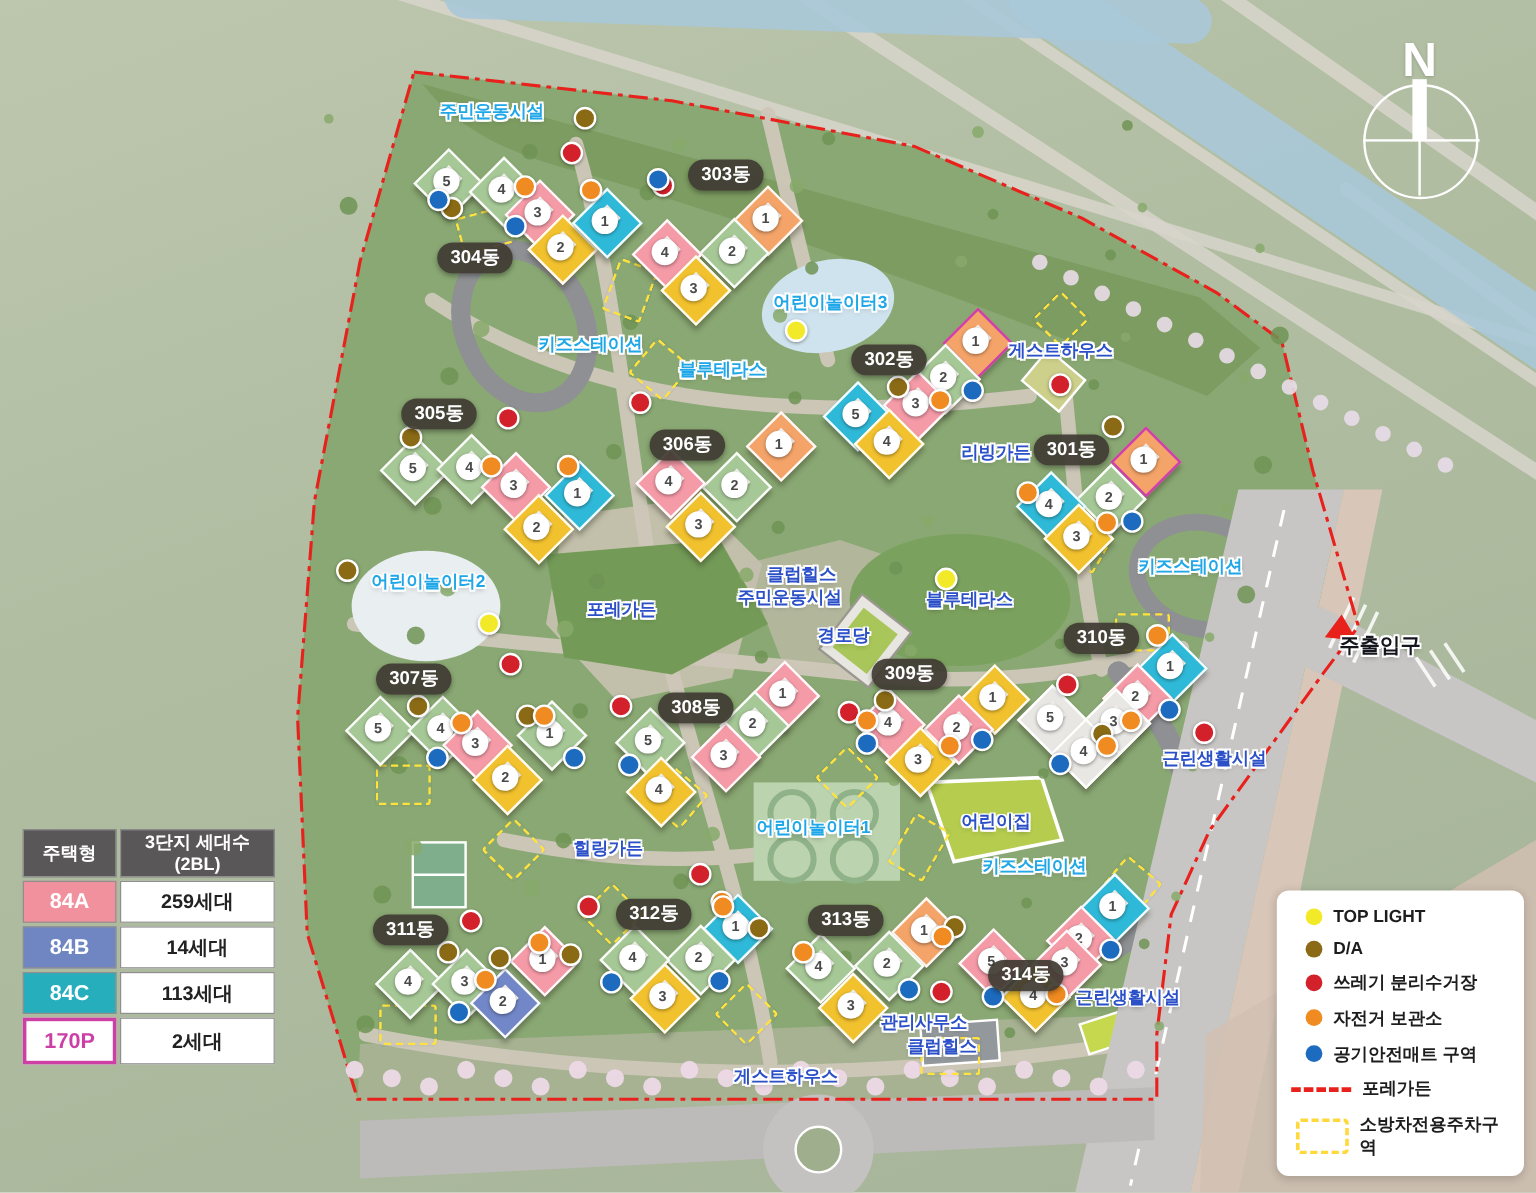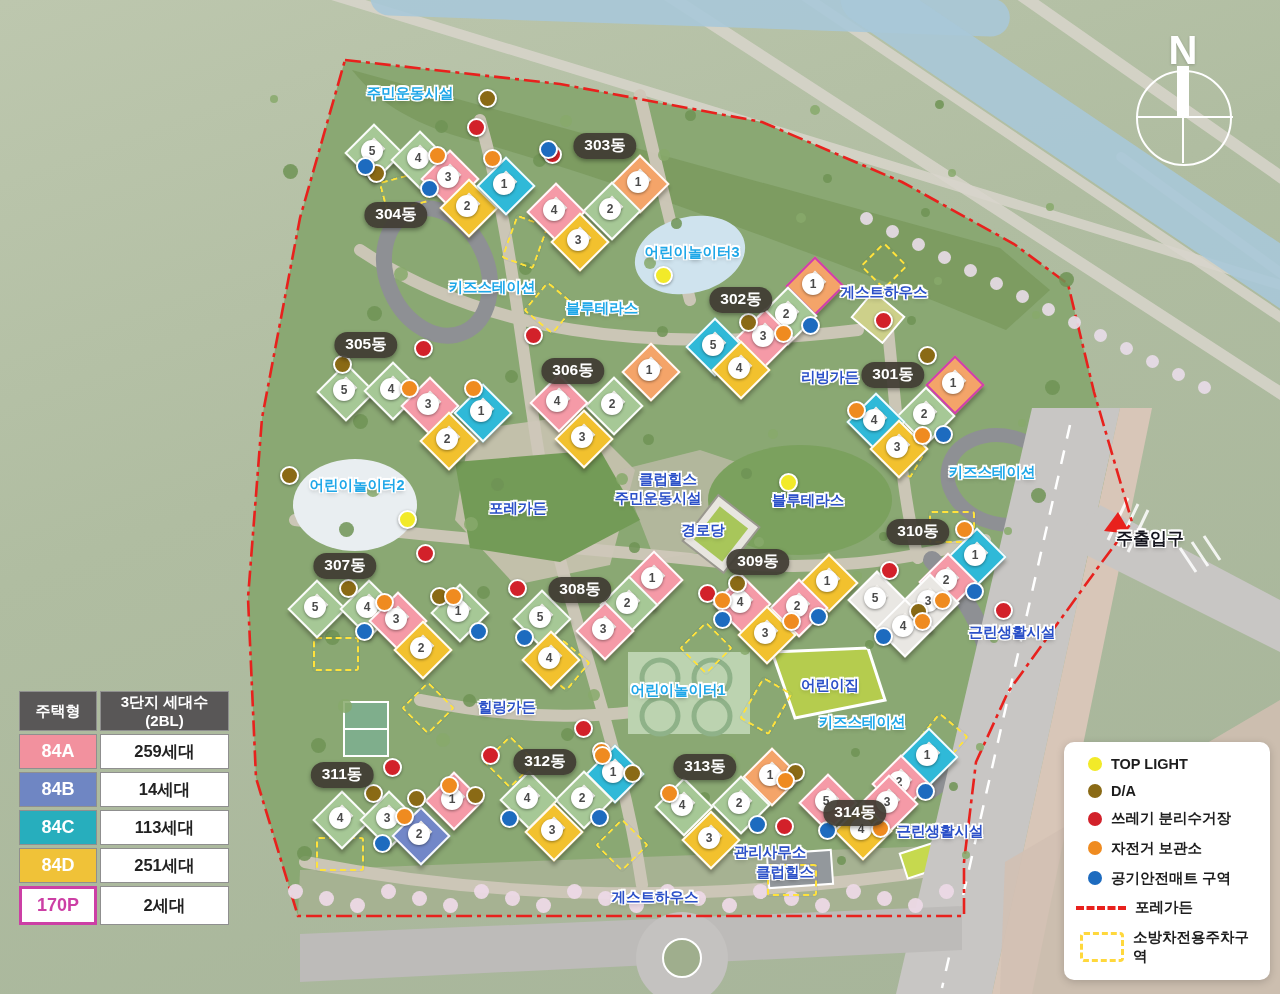--- a/index.html
+++ b/index.html
@@ -666,24 +666,20 @@
         </tr>
         <tr>
           <td class="tcell" style="background: rgb(111, 134, 195); color: rgb(255, 255, 255);">84B</td>
           <td class="ccell">14세대</td>
         </tr>
         <tr>
           <td class="tcell" style="background: rgb(39, 174, 189); color: rgb(255, 255, 255);">84C</td>
           <td class="ccell">113세대</td>
         </tr>
         <tr>
-          <td class="tcell" style="background: rgb(240, 194, 56); color: rgb(255, 255, 255);">84D</td>
-          <td class="ccell">251세대</td>
-        </tr>
-        <tr>
           <td class="tcell" style="background: rgb(255, 255, 255); color: rgb(204, 63, 165); border: 3px solid rgb(204, 63, 165);">170P</td>
           <td class="ccell">2세대</td>
         </tr>
       </tbody>
 
   </table>
 
   <div class="legend" id="legend-box">
       <div class="item">
         <span class="s-dot" style="background: rgb(242, 234, 41);"></span>

